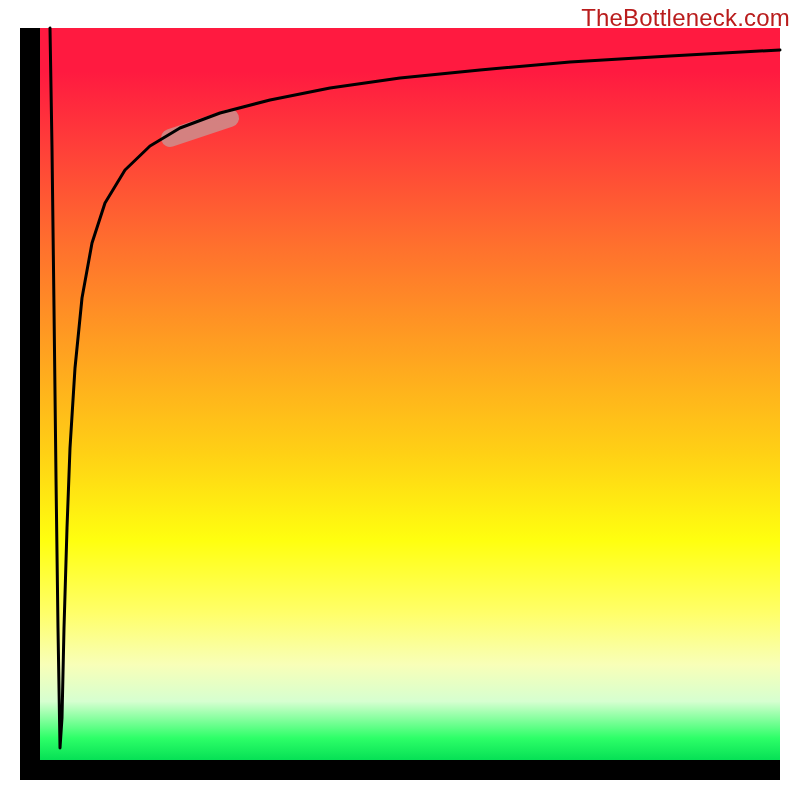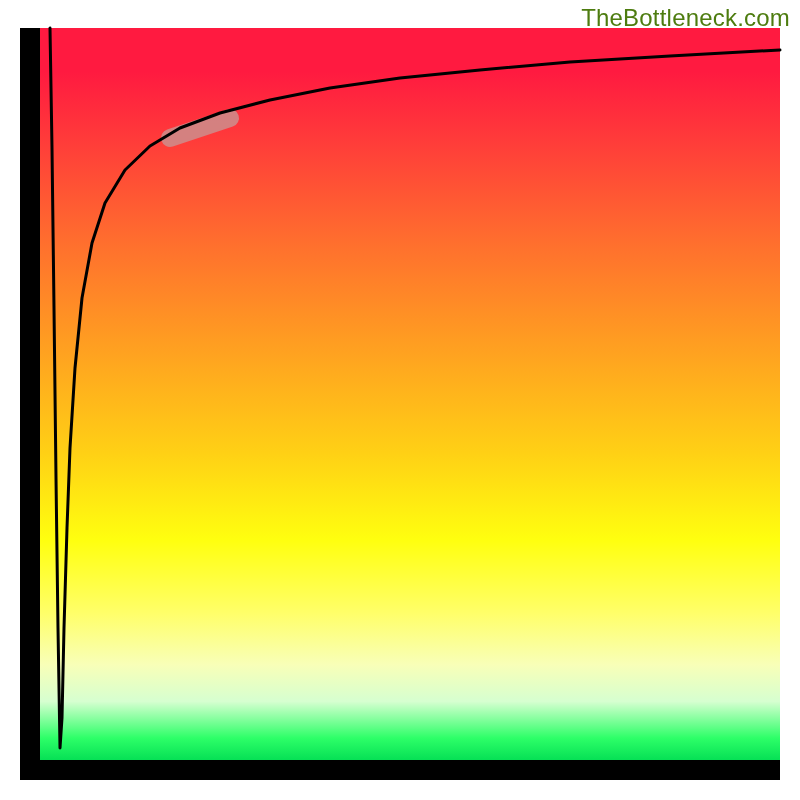--- a/index.html
+++ b/index.html
@@ -14,21 +14,21 @@
   .stage {
     position: relative;
     width: 800px;
     height: 800px;
   }
   .watermark {
     position: absolute;
     top: 4px;
     right: 10px;
     font-size: 24px;
-    color: #4d7c0f;
+    color: #b91c1c;
     letter-spacing: 0.2px;
     font-weight: 400;
   }
   .plot-frame {
     position: absolute;
     left: 20px;
     top: 28px;
     width: 760px;
     height: 752px;
   }

